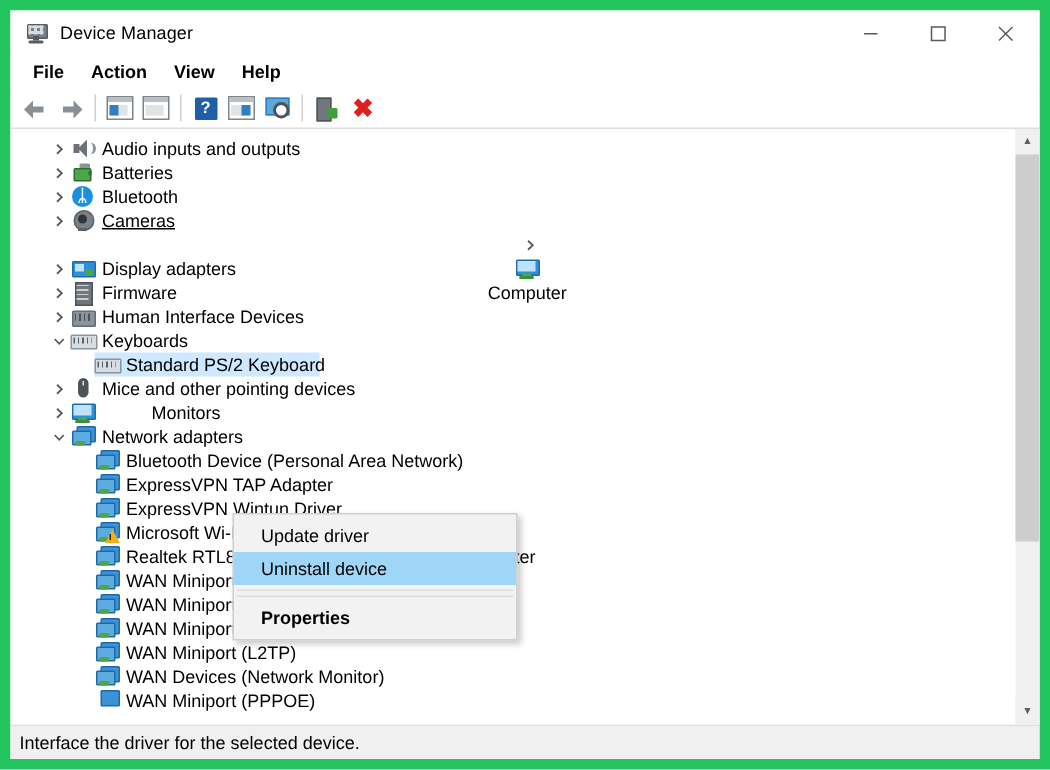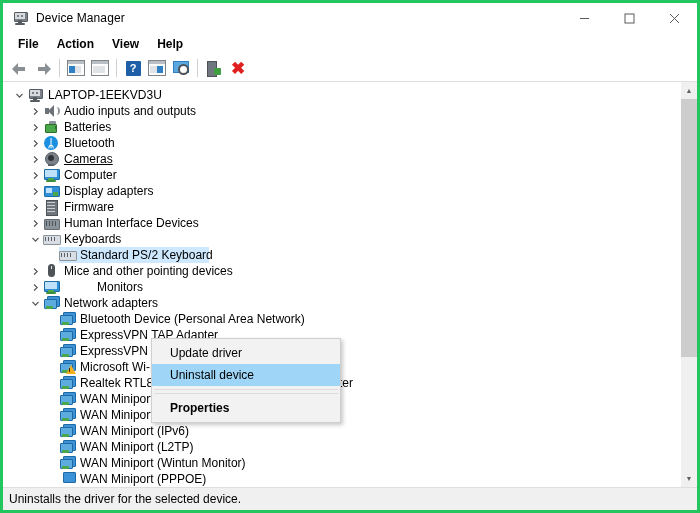--- a/index.html
+++ b/index.html
@@ -14,21 +14,21 @@
     font-size: 12px;
     color: #000;
     background: #ffffff;
   }
 
   .window {
     position: relative;
     width: 700px;
     height: 513px;
     background: #ffffff;
-    border: 3px solid #22c55e;
+    border: 7px solid #22c55e;
     box-sizing: border-box;
     display: flex;
     flex-direction: column;
   }
 
   
   .titlebar {
     height: 30px;
     min-height: 30px;
     background: #ffffff;
@@ -523,36 +523,20 @@
     </div>
     <div class="tb-btn">
       <span class="tbi-x">✖</span>
     </div>
   </div>
 
   <div class="content">
 
     <div class="tree" id="tree">
 
-    <div class="row" style="padding-left: 8px;">
-          <span class="twisty" style="position: relative; z-index: 1;">
-            <svg width="9" height="9" viewBox="0 0 9 9">
-              <polyline points="1.5,3 4.5,6.2 7.5,3" fill="none" stroke="#5a5a5a" stroke-width="1.2"></polyline>
-            </svg>
-          </span>
-          <span class="ico" style="position: relative; z-index: 1;">
-            <div class="ic-generic">
-              <div class="rc-mon"></div>
-              <div class="rc-grid"></div>
-              <div class="rc-stand"></div>
-              <div class="rc-base"></div>
-            </div>
-          </span>
-          <span class="label" style="position: relative; z-index: 1;">LAPTOP-1EEKVD3U</span>
-        </div>
         <div class="row" style="padding-left: 24px;">
           <span class="twisty" style="position: relative; z-index: 1;">
             <svg width="9" height="9" viewBox="0 0 9 9">
               <polyline points="3,1.5 6.2,4.5 3,7.5" fill="none" stroke="#5a5a5a" stroke-width="1.2"></polyline>
             </svg>
           </span>
           <span class="ico" style="position: relative; z-index: 1;">
             <div class="ic-generic">
               <div class="sp-box"></div>
               <div class="sp-cone"></div>
@@ -598,21 +582,21 @@
           </span>
           <span class="ico" style="position: relative; z-index: 1;">
             <div class="ic-generic">
               <div class="cam-circle"></div>
               <div class="cam-lens"></div>
               <div class="cam-stand"></div>
             </div>
           </span>
           <span class="label" style="position: relative; z-index: 1; text-decoration: underline;">Cameras</span>
         </div>
-        <div class="row" style="padding-left: 24px;">
+        <div class="row" style="padding-left: 24px; flex-direction: column;">
           <span class="twisty" style="position: relative; z-index: 1;">
             <svg width="9" height="9" viewBox="0 0 9 9">
               <polyline points="3,1.5 6.2,4.5 3,7.5" fill="none" stroke="#5a5a5a" stroke-width="1.2"></polyline>
             </svg>
           </span>
           <span class="ico" style="position: relative; z-index: 1;">
             <div class="ic-generic">
               <div class="mon-body"></div>
               <div class="mon-screen"></div>
               <div class="mon-stand"></div>
@@ -837,21 +821,21 @@
         </div>
         <div class="row" style="padding-left: 40px;">
           <span class="twisty" style="position: relative; z-index: 1;"></span>
           <span class="ico" style="position: relative; z-index: 1;">
             <div class="ic-generic">
               <div class="na-back"></div>
               <div class="na-front"></div>
               <div class="na-foot"></div>
             </div>
           </span>
-          <span class="label" style="position: relative; z-index: 1;">WAN Miniport (Wintun Monitor)</span>
+          <span class="label" style="position: relative; z-index: 1;">WAN Devices (Network Monitor)</span>
         </div>
         <div class="row" style="padding-left: 40px;">
           <span class="twisty" style="position: relative; z-index: 1;"></span>
           <span class="ico" style="position: relative; z-index: 1;">
             <div class="ic-generic">
               <div class="na-back"></div>
             </div>
           </span>
           <span class="label" style="position: relative; z-index: 1;">WAN Miniport (PPPOE)</span>
         </div>
@@ -866,16 +850,16 @@
     </div>
 
     <div class="scrollbar">
       <div class="sb-arrow">▲</div>
       <div class="sb-thumb"></div>
       <div class="sb-arrow down">▼</div>
     </div>
   </div>
 
   <div class="statusbar">
-    <span>Uninstalls the driver for the selected device.</span>
+    <span>Interface the driver for the selected device.</span>
   </div>
 
 </div>
 
 </body></html>

